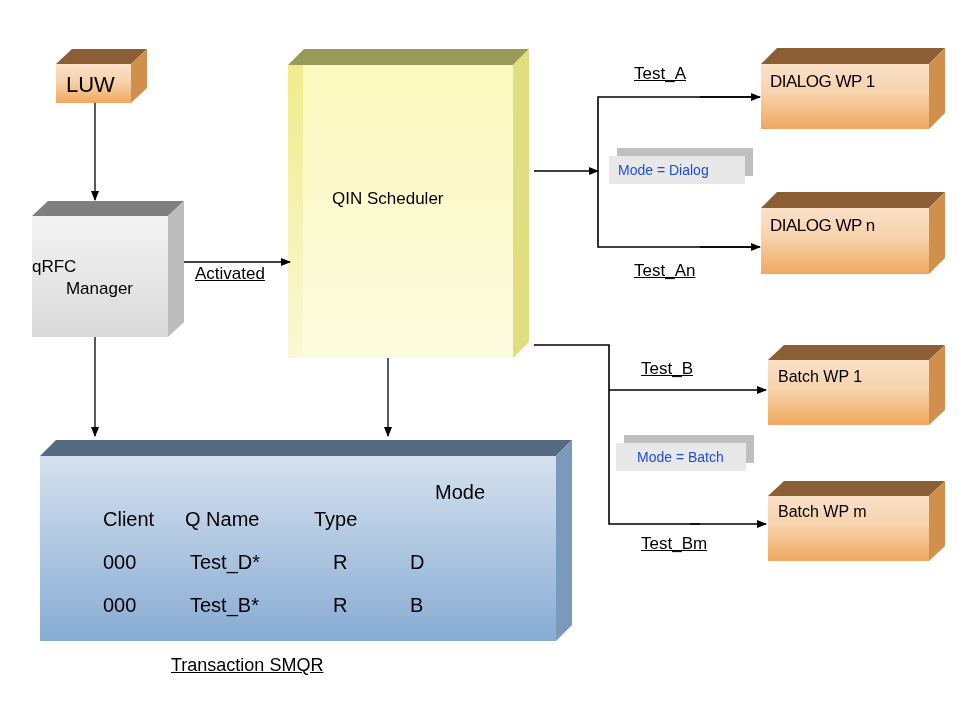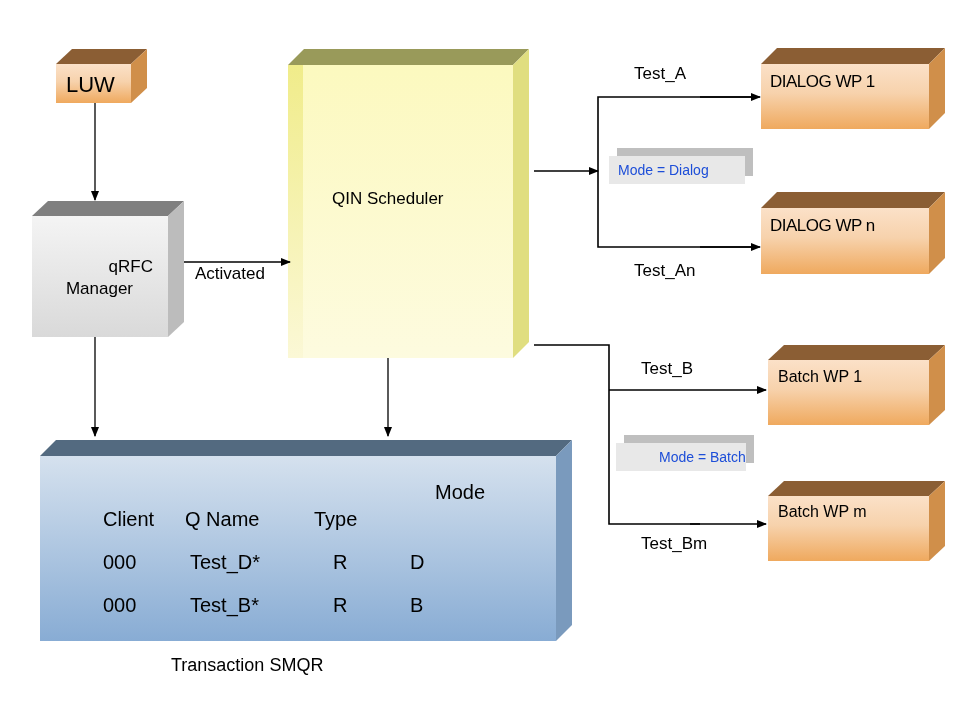--- a/index.html
+++ b/index.html
@@ -1,18 +1,18 @@
 <!DOCTYPE html>
 <html><head>
   <meta charset="utf-8">
   <style>
     html,body{margin:0;padding:0;background:#fff;}
     body{width:960px;height:720px;position:relative;overflow:hidden;font-family:"Liberation Sans",sans-serif;color:#000;}
     svg#diagram{position:absolute;left:0;top:0;}
-    .lbl{position:absolute;font-size:17px;white-space:nowrap;}
+    .lbl{position:absolute;font-size:17px;white-space:nowrap;text-decoration:underline;}
     .boxtxt{position:absolute;font-size:17px;white-space:nowrap;text-align:right;}
     .note{position:absolute;font-size:14px;color:#1d4ed8;}
     .tbl{position:absolute;font-size:20px;}
   </style>
 </head>
 <body>
 
 <svg id="diagram" width="960" height="720">
   <defs>
     <linearGradient id="gOrange" x1="0" y1="0" x2="0" y2="1">
@@ -108,36 +108,36 @@
     <polyline points="758,97 598,97 598,247 758,247" stroke-width="1.6"></polyline>
     <line x1="700" y1="97" x2="760" y2="97" marker-end="url(#arr)"></line>
     <line x1="700" y1="247" x2="760" y2="247" marker-end="url(#arr)"></line>
     <polyline points="534,345 609,345 609,524 700,524" stroke-width="1.6"></polyline>
     <line x1="609" y1="390" x2="766" y2="390" marker-end="url(#arr)"></line>
     <line x1="690" y1="524" x2="766" y2="524" marker-end="url(#arr)"></line>
   </g>
 </svg>
 
 <div class="boxtxt" style="left:66px;top:72px;font-size:22px;">LUW</div>
-<div class="boxtxt" style="left:32px;top:257px;width:121px;text-align:right;">qRFC</div>
+<div class="boxtxt" style="left:32px;top:257px;width:121px;text-align:left;">qRFC</div>
 <div class="boxtxt" style="left:32px;top:279px;width:135px;text-align:center;">Manager</div>
 <div class="boxtxt" style="left:332px;top:189px;">QIN Scheduler</div>
 <div class="boxtxt" style="left:770px;top:72px;letter-spacing:-0.5px;">DIALOG WP 1</div>
 <div class="boxtxt" style="left:770px;top:216px;letter-spacing:-0.5px;">DIALOG WP n</div>
 <div class="boxtxt" style="left:778px;top:368px;font-size:16px;">Batch WP 1</div>
 <div class="boxtxt" style="left:778px;top:503px;font-size:16px;">Batch WP m</div>
 
 <div class="lbl" style="left:195px;top:264px;">Activated</div>
 <div class="lbl" style="left:634px;top:64px;">Test_A</div>
 <div class="lbl" style="left:634px;top:261px;">Test_An</div>
 <div class="lbl" style="left:641px;top:359px;">Test_B</div>
 <div class="lbl" style="left:641px;top:534px;">Test_Bm</div>
 
 <div class="note" style="left:618px;top:162px;">Mode = Dialog</div>
-<div class="note" style="left:659px;top:449px;text-align:right;">Mode = Batch</div>
+<div class="note" style="left:637px;top:449px;text-align:right;">Mode = Batch</div>
 
 <div>
   <div class="tbl" style="left:103px;top:508px;">Client</div>
   <div class="tbl" style="left:185px;top:508px;">Q Name</div>
   <div class="tbl" style="left:314px;top:508px;">Type</div>
   <div class="tbl" style="left:387px;top:481px;margin-left:48px;">Mode</div>
 </div>
 <div>
   <div class="tbl" style="left:103px;top:551px;">000</div>
   <div class="tbl" style="left:190px;top:551px;">Test_D*</div>

